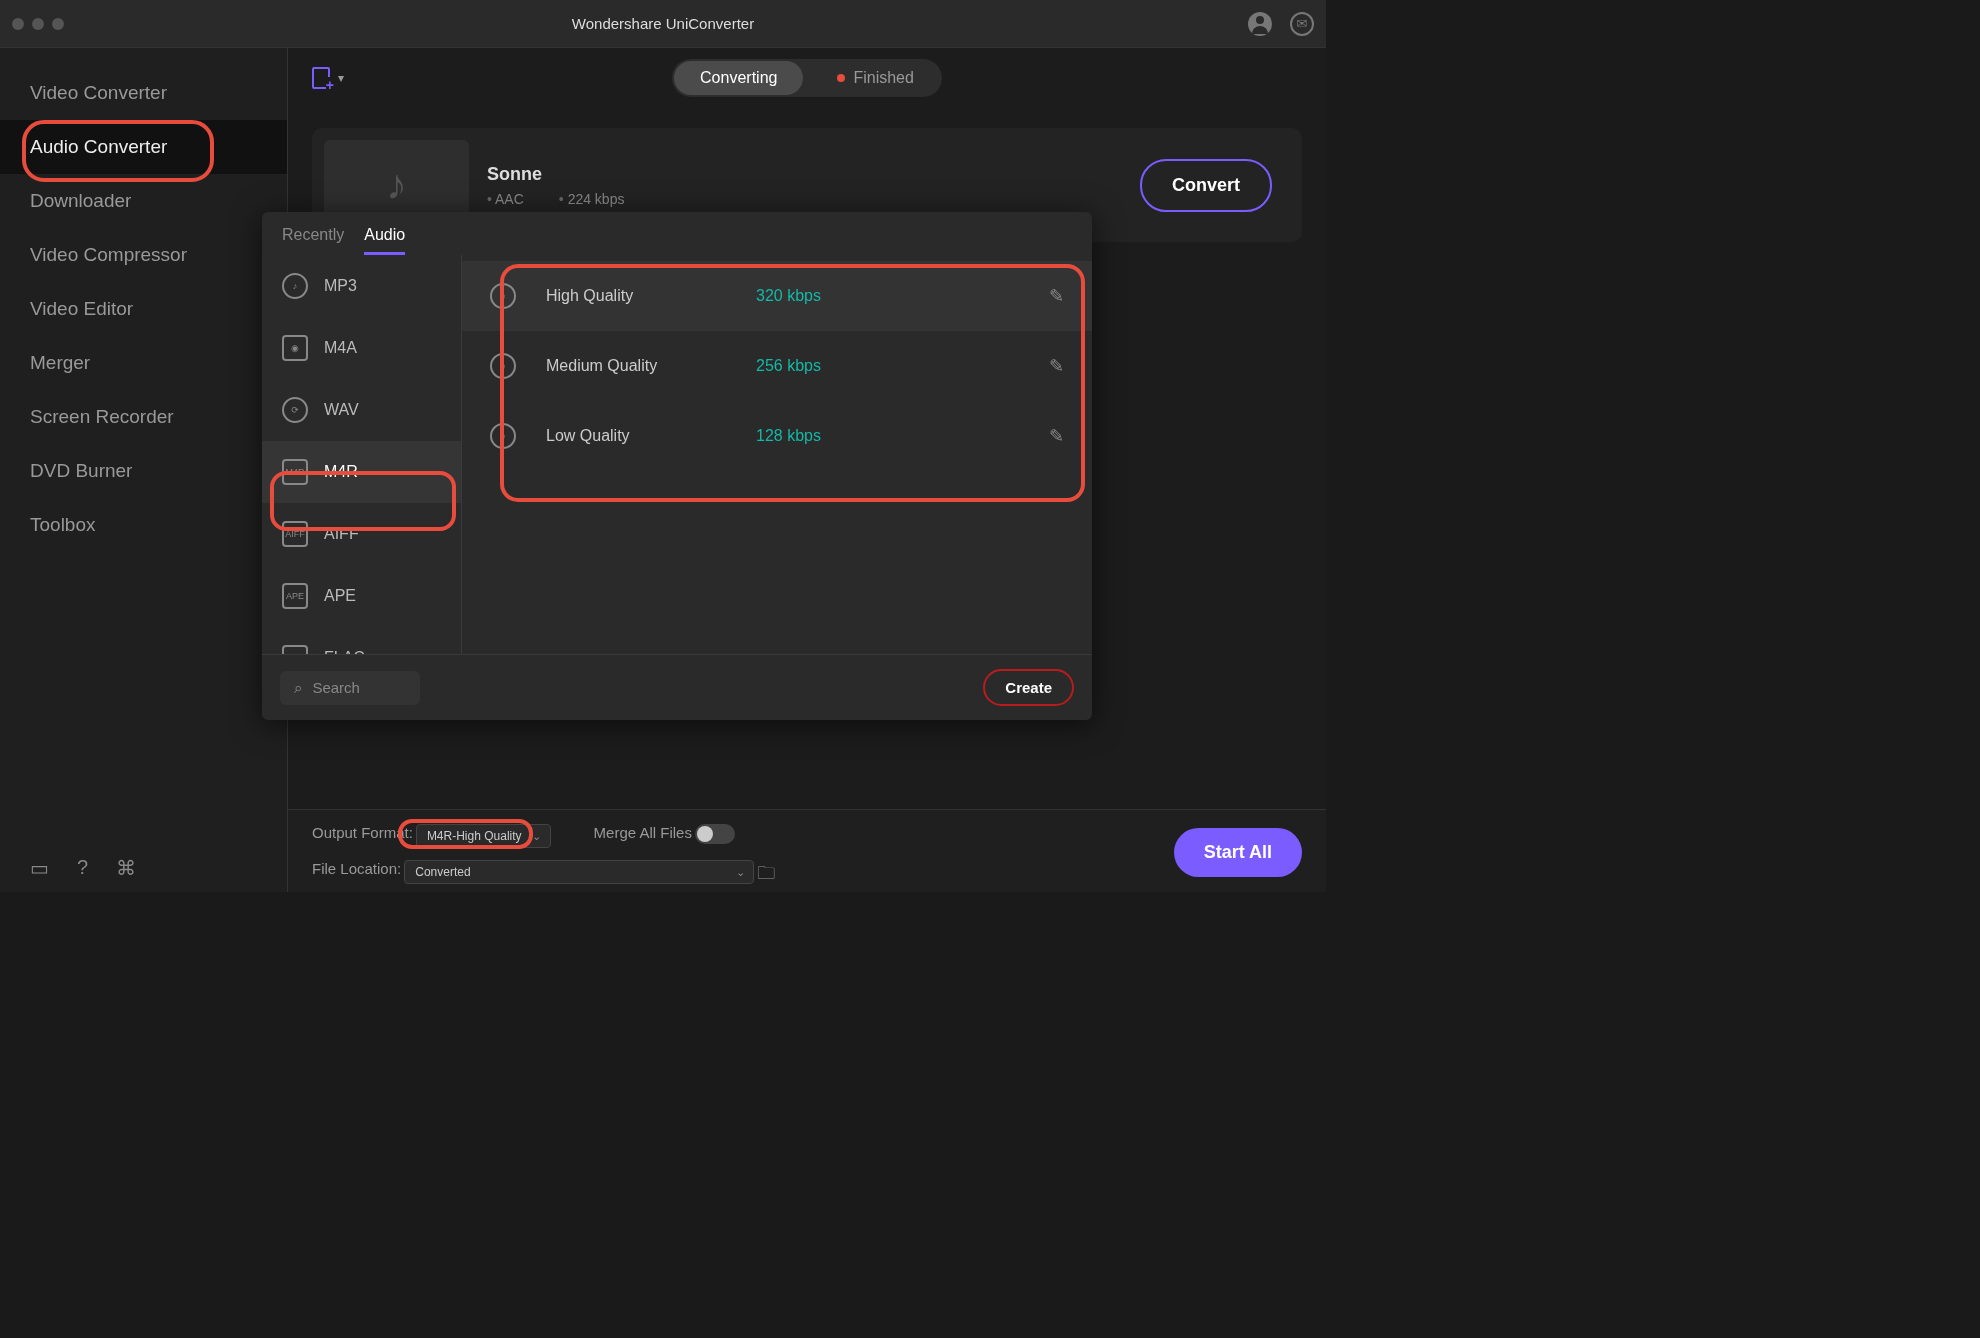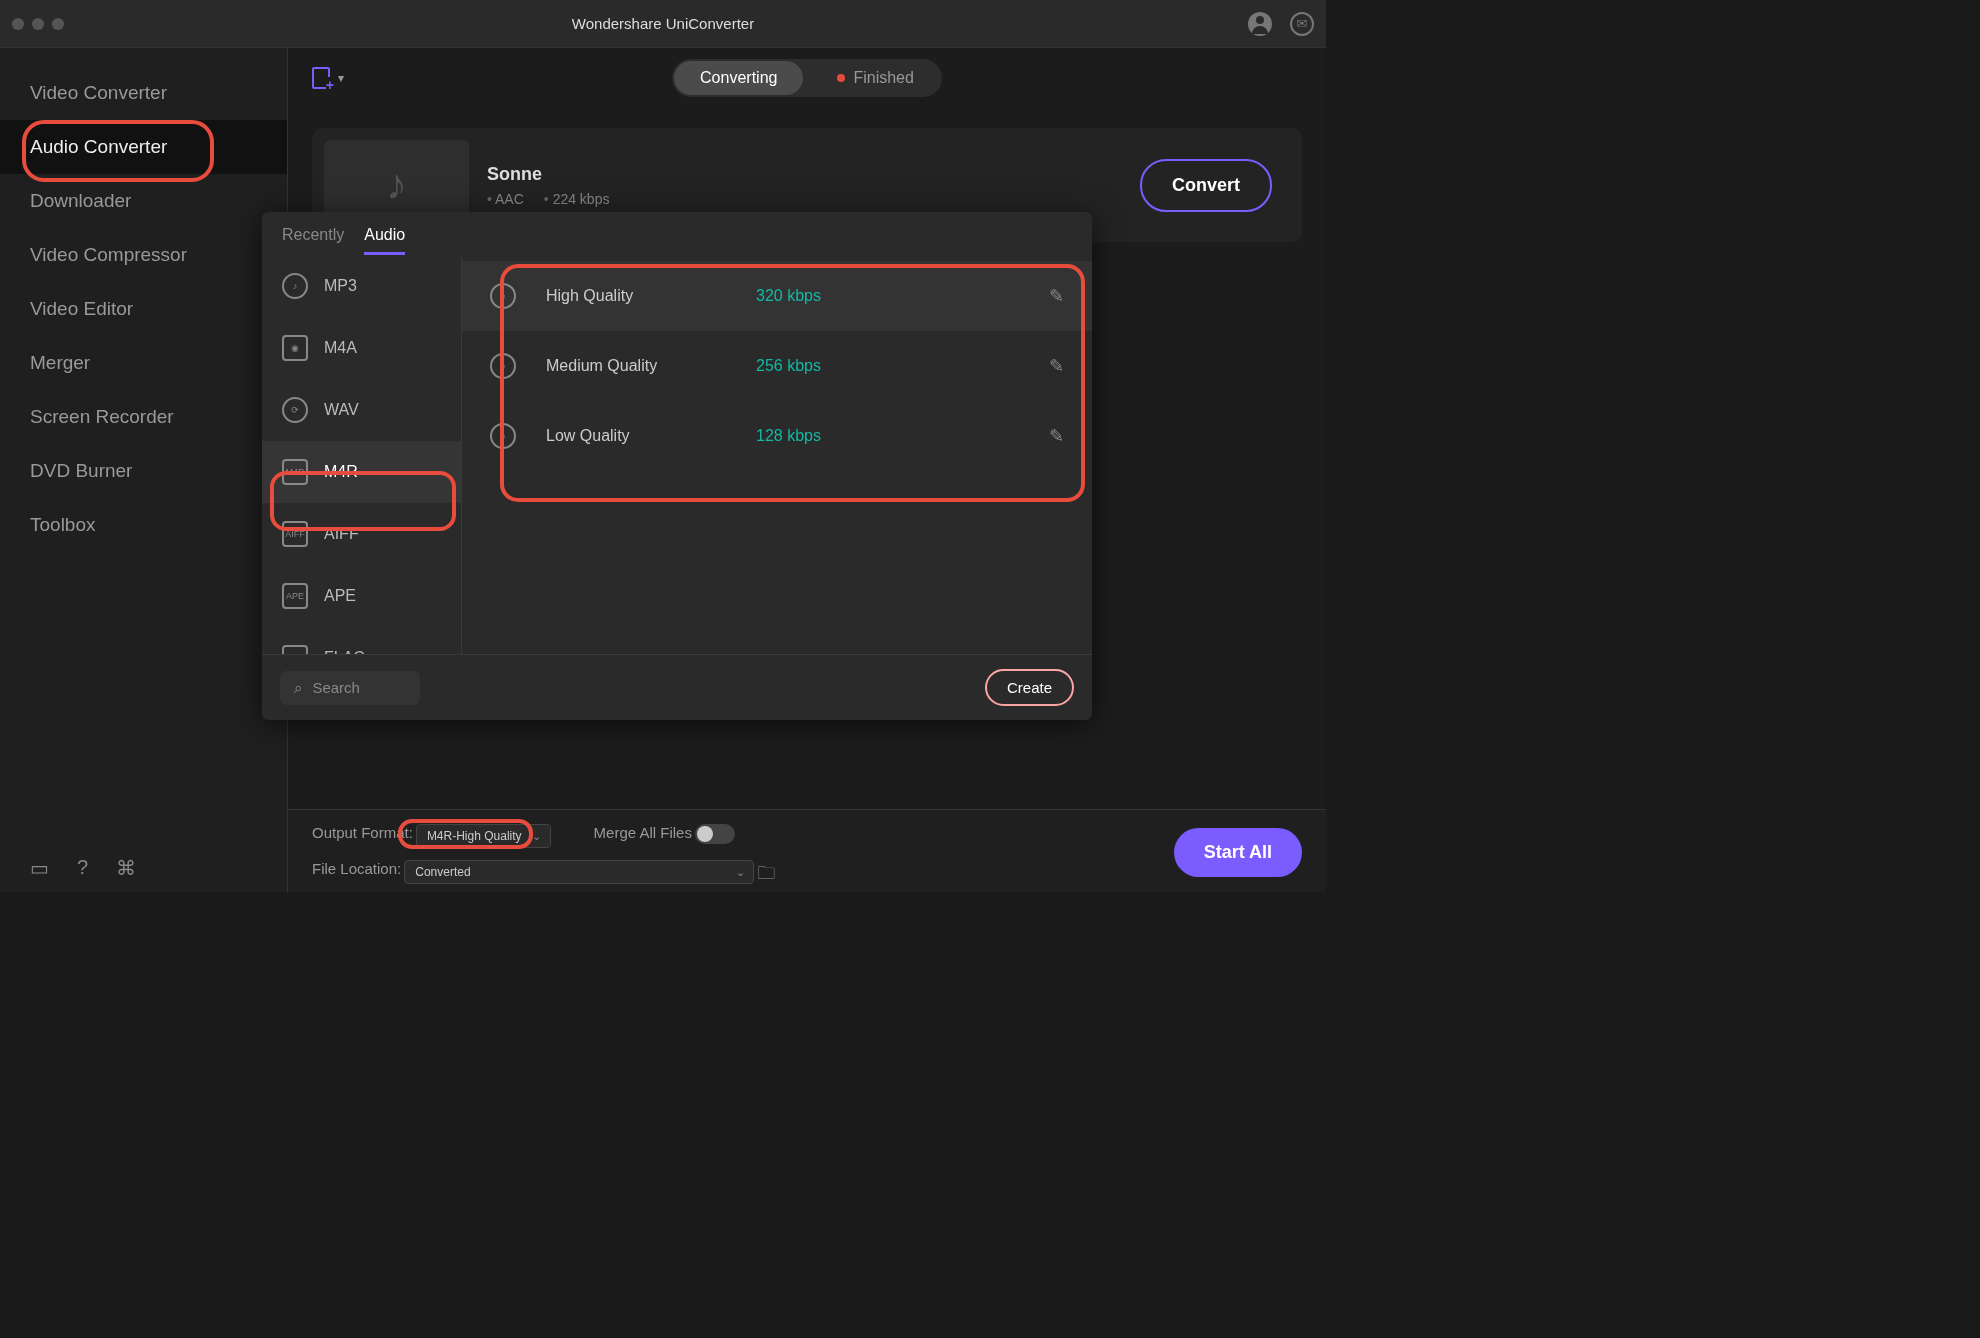--- a/index.html
+++ b/index.html
@@ -172,21 +172,21 @@
   }
   .thumb {
     width: 145px; height: 90px;
     background: #2e2e2e;
     border-radius: 6px;
     display: flex; align-items: center; justify-content: center;
     color: #555; font-size: 42px;
   }
   .file-info { flex: 1; }
   .file-title { color: #ddd; font-size: 18px; font-weight: 600; }
-  .file-meta { color: #888; font-size: 14px; margin-top: 6px; display: flex; gap: 20px; }
+  .file-meta { color: #888; font-size: 14px; margin-top: 6px; display: flex; gap: 35px; }
   .file-meta span::before { content: "• "; color: #666; }
   .convert-btn {
     border: 2px solid #7b5cff;
     background: transparent;
     color: #fff;
     font-size: 18px;
     font-weight: 600;
     padding: 14px 30px;
     border-radius: 26px;
     cursor: pointer;
@@ -337,27 +337,28 @@
     border-radius: 6px;
     padding: 8px 14px;
     color: #888;
     font-size: 15px;
     display: flex;
     align-items: center;
     gap: 10px;
     width: 140px;
   }
   .create-btn {
-    border: 2px solid #fca5a5;
+    border: 2px solid #b91c1c;
     background: transparent;
     color: #fff;
     padding: 8px 20px;
     border-radius: 22px;
     font-size: 15px;
     cursor: pointer;
+    font-weight: bold;
   }
 
   
   .hl {
     position: absolute;
     border: 4px solid #e74c3c;
     border-radius: 22px;
     pointer-events: none;
     z-index: 50;
   }

